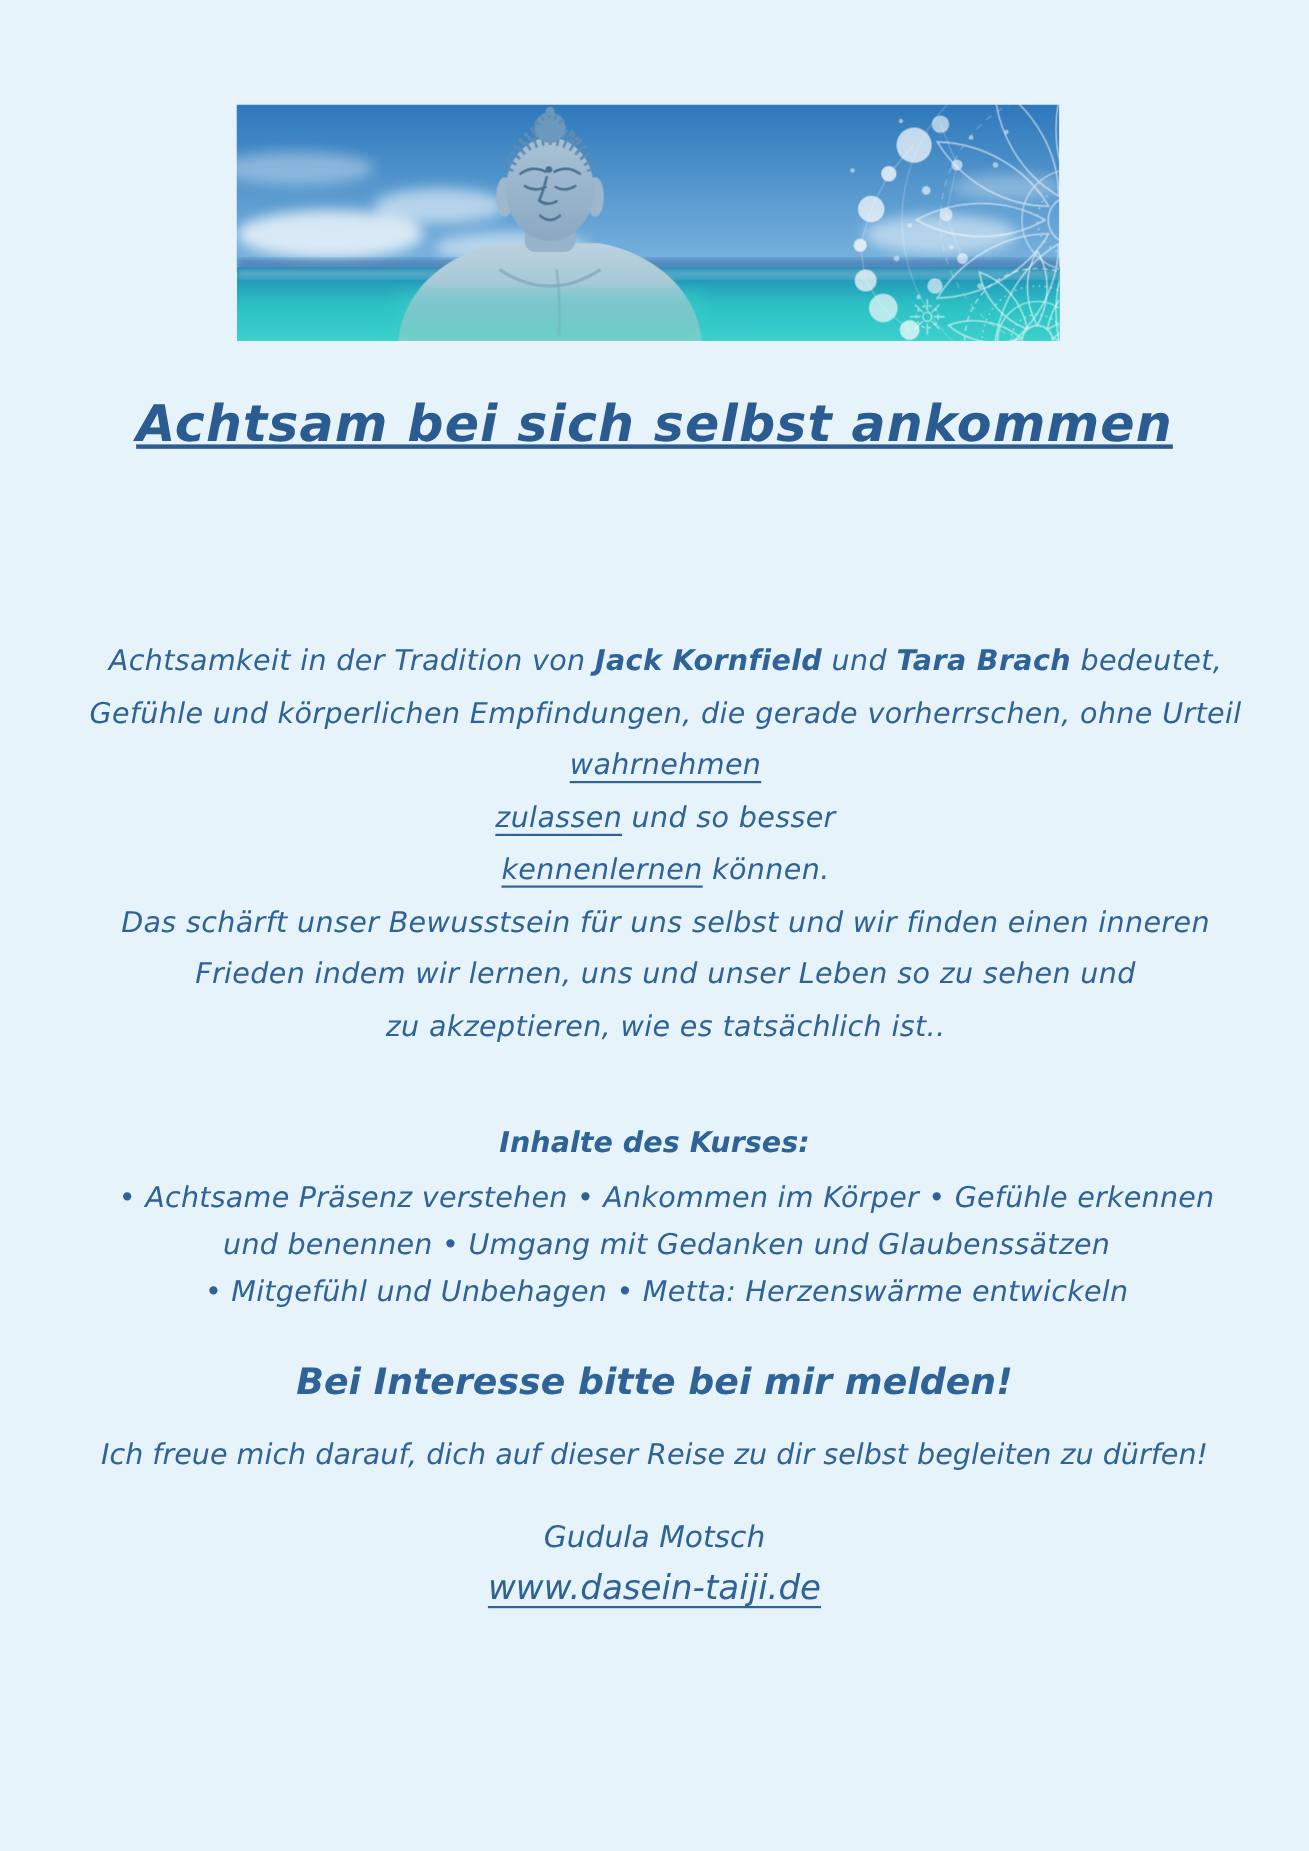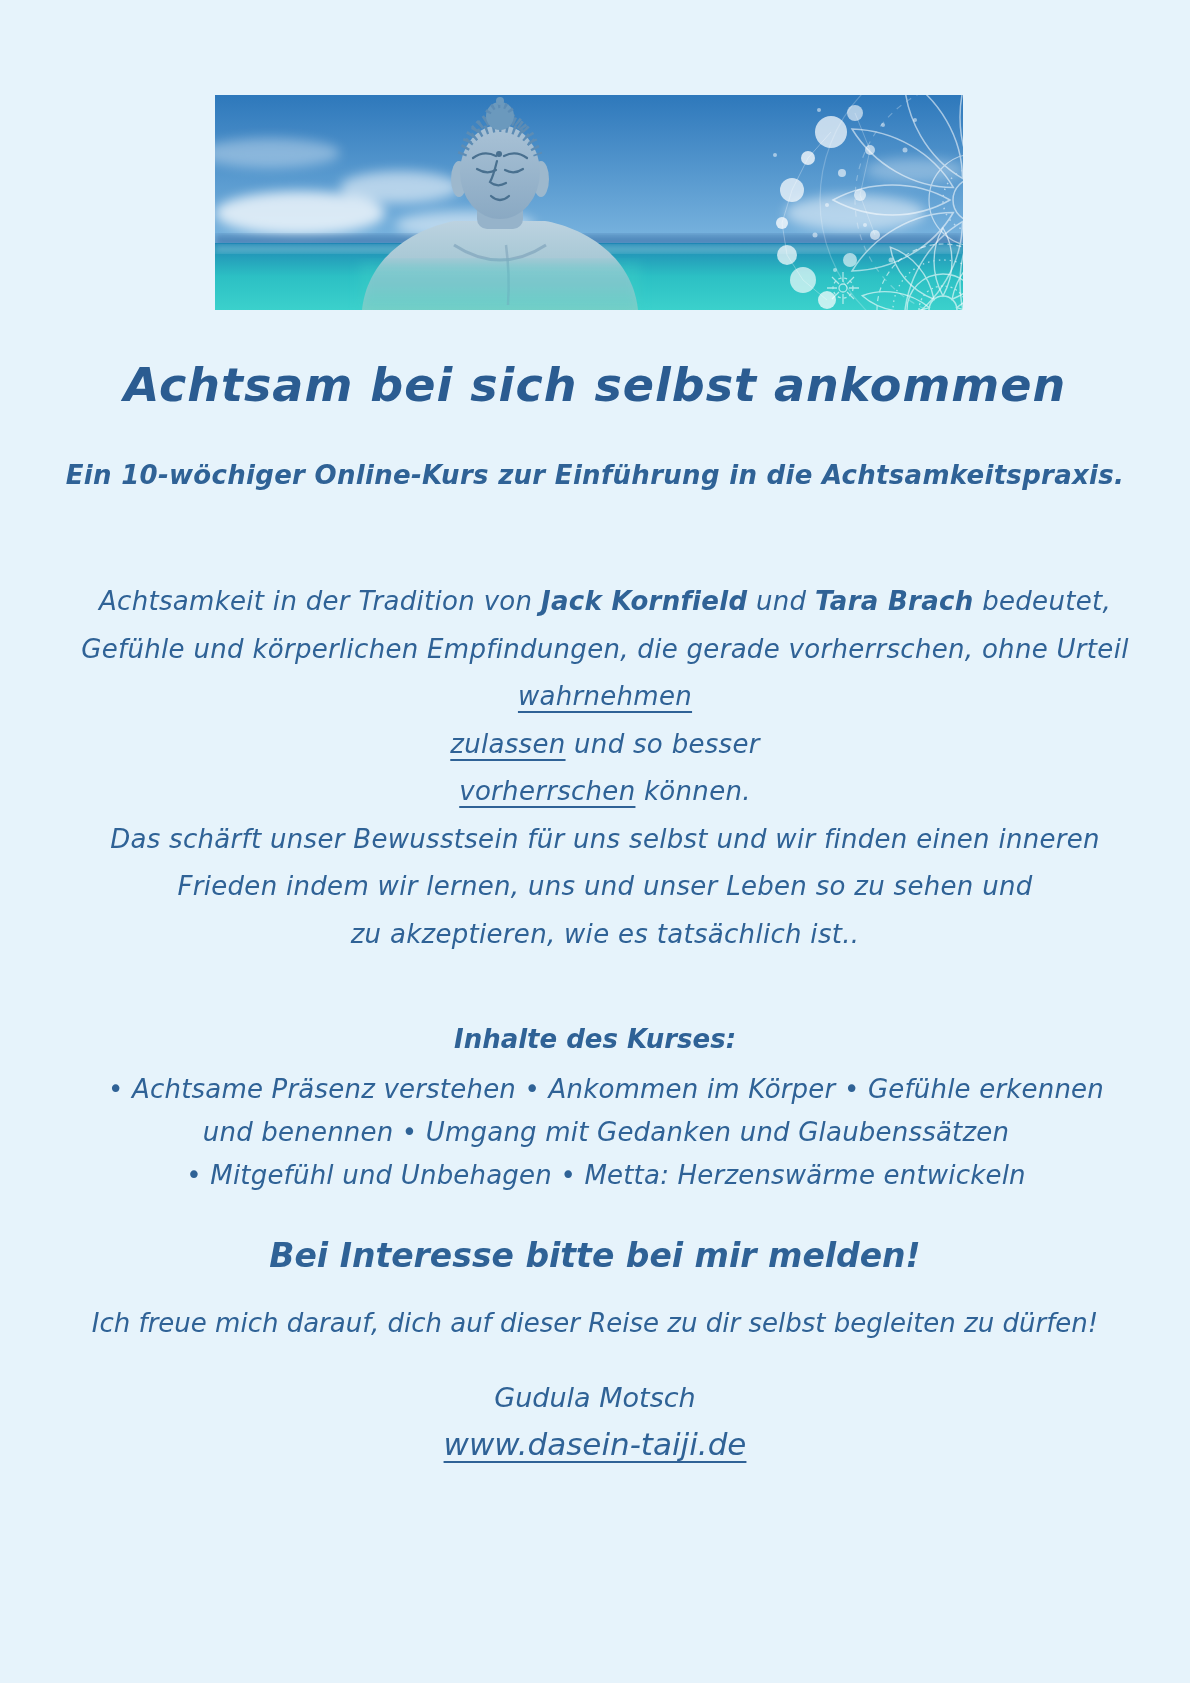--- a/index.html
+++ b/index.html
@@ -5,21 +5,21 @@
   html,body{margin:0;padding:0;background:#e6f3fb;}
   .page{
     position:relative;width:1190px;height:1683px;overflow:hidden;
     background:#e6f3fb;
     font-family:"DejaVu Sans",sans-serif;font-style:italic;
     color:#2f6296;
   }
   .abs{position:absolute;left:0;width:100%;text-align:center;}
   .hero{position:absolute;top:95px;left:215px;width:748px;height:215px;}
   .hero svg{display:block;}
-  .title{top:358px;font-size:46px;font-weight:600;color:#2b5c91;letter-spacing:1px;}
+  .title{top:358px;font-size:46px;font-weight:600;color:#2b5c91;letter-spacing:1px;text-decoration:underline;}
   .subtitle{top:460px;font-size:26px;font-weight:bold;letter-spacing:.3px;}
   .intro{top:578px;font-size:26px;line-height:47.5px;letter-spacing:.3px;padding-left:10px;}
   .contents-heading{top:1024px;font-size:26px;font-weight:bold;}
   .bullets{top:1068px;font-size:26px;line-height:43px;letter-spacing:.2px;padding-left:11px;}
   .cta{top:1236px;font-size:33px;font-weight:bold;}
   .closing{top:1308px;font-size:26px;}
   .name{top:1382px;font-size:27px;}
   .url{top:1426px;font-size:31px;}
   .ul{text-decoration:underline;text-underline-offset:6px;text-decoration-thickness:1.5px;}
   b{font-weight:bold;}
@@ -168,28 +168,27 @@
         <circle cx="676" cy="165" r="2.5" opacity="0.5"></circle>
           <circle cx="620" cy="175" r="2" opacity="0.5"></circle>
         <circle cx="700" cy="25" r="2" opacity="0.5"></circle>
           <circle cx="560" cy="60" r="2" opacity="0.5"></circle>
       </g>
     </svg>
   </div>
 
   <div class="abs title">Achtsam bei sich selbst ankommen</div>
 
-  <div class="abs subtitle">Ein 10-wöchiger Online-Kurs zur Einführung in die Achtsamkeitspraxis.</div>
 
   <div class="abs intro">
     <div><span>Achtsamkeit in der Tradition von </span><b>Jack Kornfield</b><span> und </span><b>Tara Brach</b><span> bedeutet,</span></div>
     <div>Gefühle und körperlichen Empfindungen, die gerade vorherrschen, ohne Urteil</div>
     <div><span class="ul">wahrnehmen</span></div>
     <div><span class="ul">zulassen</span><span> und so besser</span></div>
-    <div><span class="ul">vorherrschen</span><span> können.</span></div>
+    <div><span class="ul">kennenlernen</span><span> können.</span></div>
     <div>Das schärft unser Bewusstsein für uns selbst und wir finden einen inneren</div>
     <div>Frieden indem wir lernen, uns und unser Leben so zu sehen und</div>
     <div>zu akzeptieren, wie es tatsächlich ist..</div>
   </div>
 
   <div class="abs contents-heading">Inhalte des Kurses:</div>
   <div class="abs bullets">
     <div>• Achtsame Präsenz verstehen • Ankommen im Körper • Gefühle erkennen</div>
     <div>und benennen • Umgang mit Gedanken und Glaubenssätzen</div>
     <div>• Mitgefühl und Unbehagen • Metta: Herzenswärme entwickeln</div>

